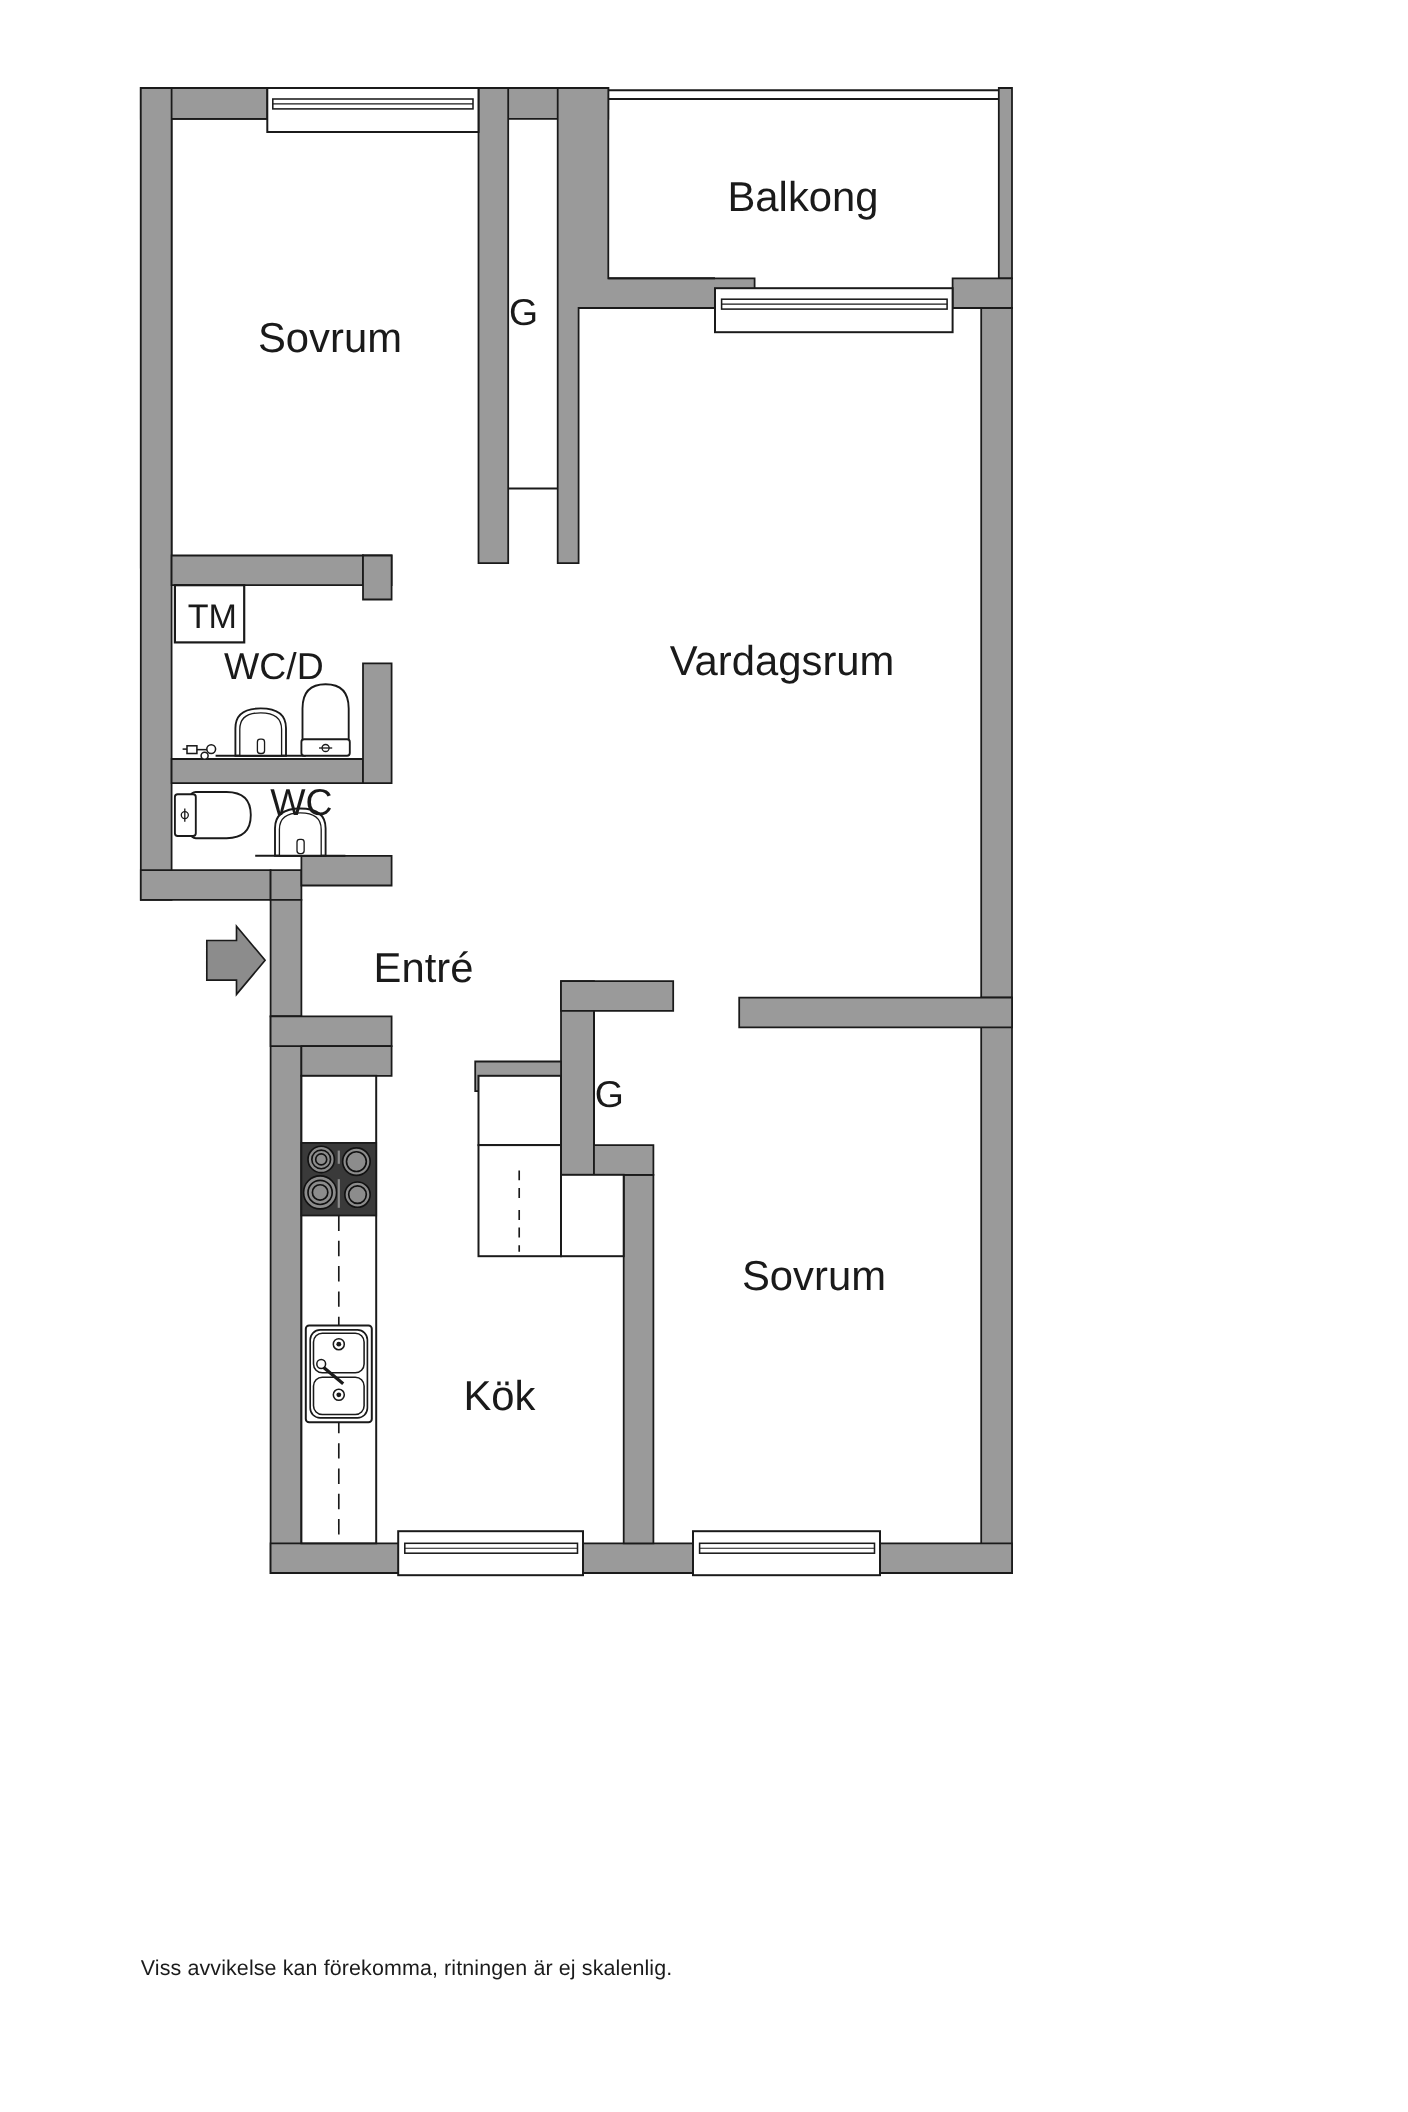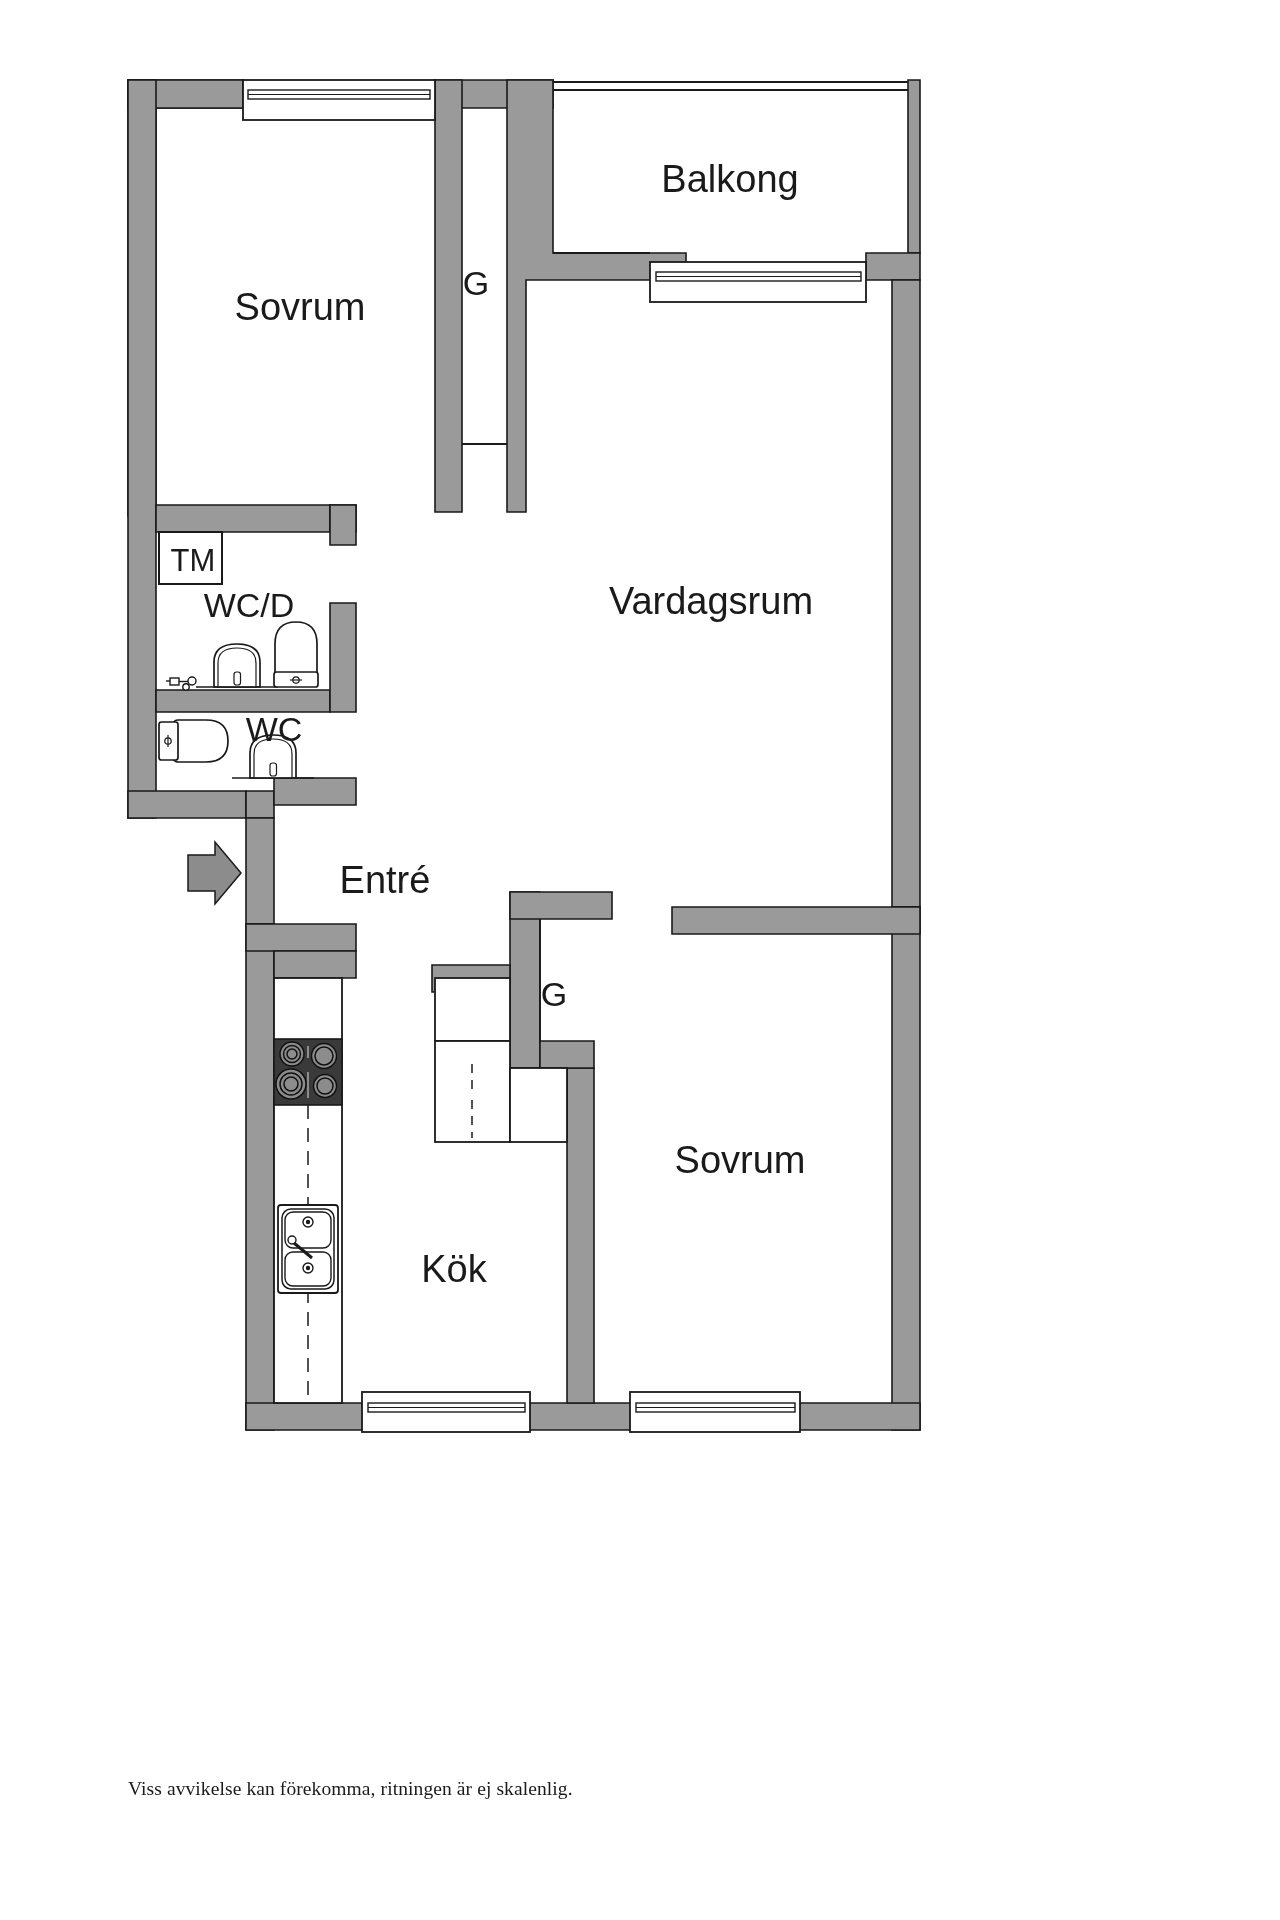--- a/index.html
+++ b/index.html
@@ -30,21 +30,21 @@
     fill: #1a1a1a;
   }
   .room-label-lg { font-size: 38px; }
   .room-label-md { font-size: 34px; }
   .disclaimer-text {
     position: absolute;
     left: 128px;
     top: 1778px;
     font-size: 19.5px;
     color: #1b1b1b;
-    font-family: Liberation Serif, serif;
+    font-family: Liberation Sans, sans-serif;
     letter-spacing: 0.1px;
     white-space: nowrap;
   }
 </style>
 </head>
 <body>
 
 <div id="floorplan-root">
 
 <svg id="plan-svg" width="1280" height="1920" viewBox="0 0 1280 1920" xmlns="http://www.w3.org/2000/svg">

